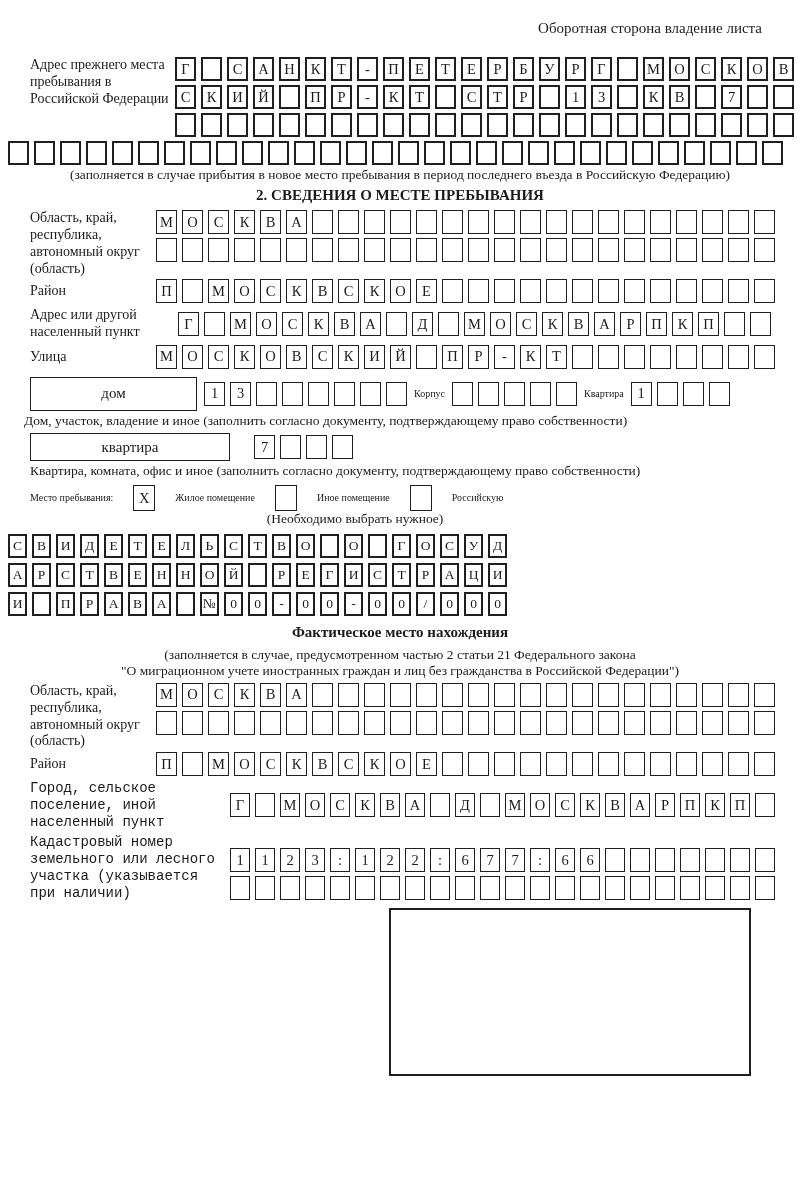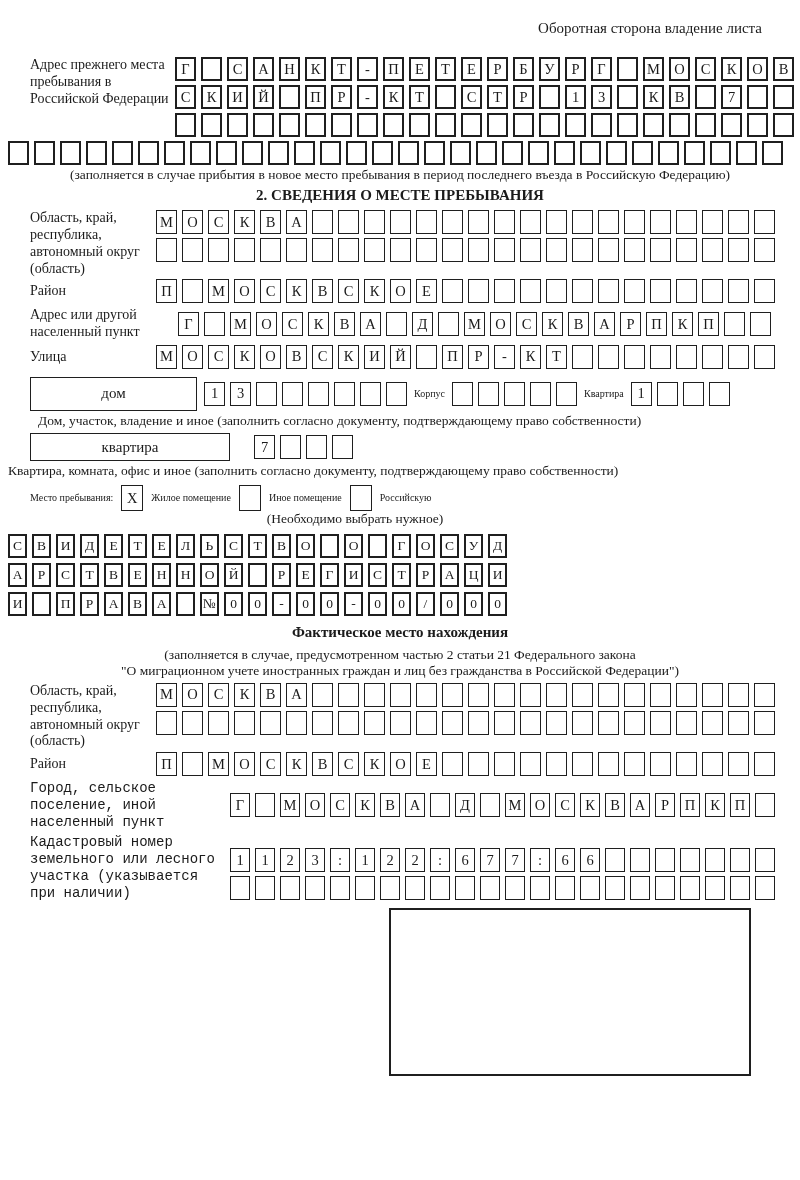--- a/index.html
+++ b/index.html
@@ -44,21 +44,21 @@
   }
   .inline-lbl { font-size: 10px; line-height: 26px; }
   .checkbox {
     width: 22px; height: 26px; border: 1.5px solid #1f1f1f;
     display: flex; align-items: center; justify-content: center;
     font-size: 14.5px; background: #fff;
   }
 
   .house-row { display: flex; align-items: center; gap: 7px; margin-left: 22px; }
   .apt-row { display: flex; align-items: center; gap: 24px; margin-left: 22px; }
-  .place-row { display: flex; align-items: flex-end; gap: 8px; margin-left: 22px; }
+  .place-row { display: flex; align-items: flex-end; gap: 20px; margin-left: 22px; }
 
   .stamp-wrap { width: 380px; margin-left: auto; margin-right: 32px; }
   .stamp-box { width: 362px; height: 168px; border: 2px solid #1f1f1f; margin: 0 auto; background: #fff; }
   .stamp-caption { font-size: 13.5px; line-height: 1.25; text-align: center; margin-top: 5px; }
 
   .mt2 { margin-top: 2px; } .mt4 { margin-top: 4px; } .mt6 { margin-top: 6px; }
   .mt8 { margin-top: 8px; } .mt20 { margin-top: 20px; }
   .vcenter { align-items: center; }
 </style>
 </head>
@@ -355,32 +355,32 @@
         <span class="cell"></span>
       </div>
     <div class="inline-lbl">Квартира</div>
     <div class="boxrow">
         <span class="cell">1</span>
         <span class="cell"></span>
         <span class="cell"></span>
         <span class="cell"></span>
       </div>
   </div>
-  <div class="note mt2" style="margin-left:30px;">Дом, участок, владение и иное (заполнить согласно документу, подтверждающему право собственности)</div>
+  <div class="note mt2" style="margin-left:16px;">Дом, участок, владение и иное (заполнить согласно документу, подтверждающему право собственности)</div>
 
   <div class="apt-row mt4">
     <div class="typebox" style="width:200px;height:28px;">квартира</div>
     <div class="boxrow">
         <span class="cell">7</span>
         <span class="cell"></span>
         <span class="cell"></span>
         <span class="cell"></span>
       </div>
   </div>
-  <div class="note mt2" style="font-family:Liberation Serif, serif;">Квартира, комната, офис и иное (заполнить согласно документу, подтверждающему право собственности)</div>
+  <div class="note mt2" style="margin-left:22px;font-family:Liberation Serif, serif;">Квартира, комната, офис и иное (заполнить согласно документу, подтверждающему право собственности)</div>
 
   <div class="place-row mt6">
     <div class="inline-lbl">Место пребывания:</div>
     <div class="checkbox">X</div>
     <div class="inline-lbl">Жилое помещение</div>
     <div class="checkbox"></div>
     <div class="inline-lbl">Иное помещение</div>
     <div class="checkbox"></div>
     <div class="inline-lbl">Российскую</div>
   </div>

